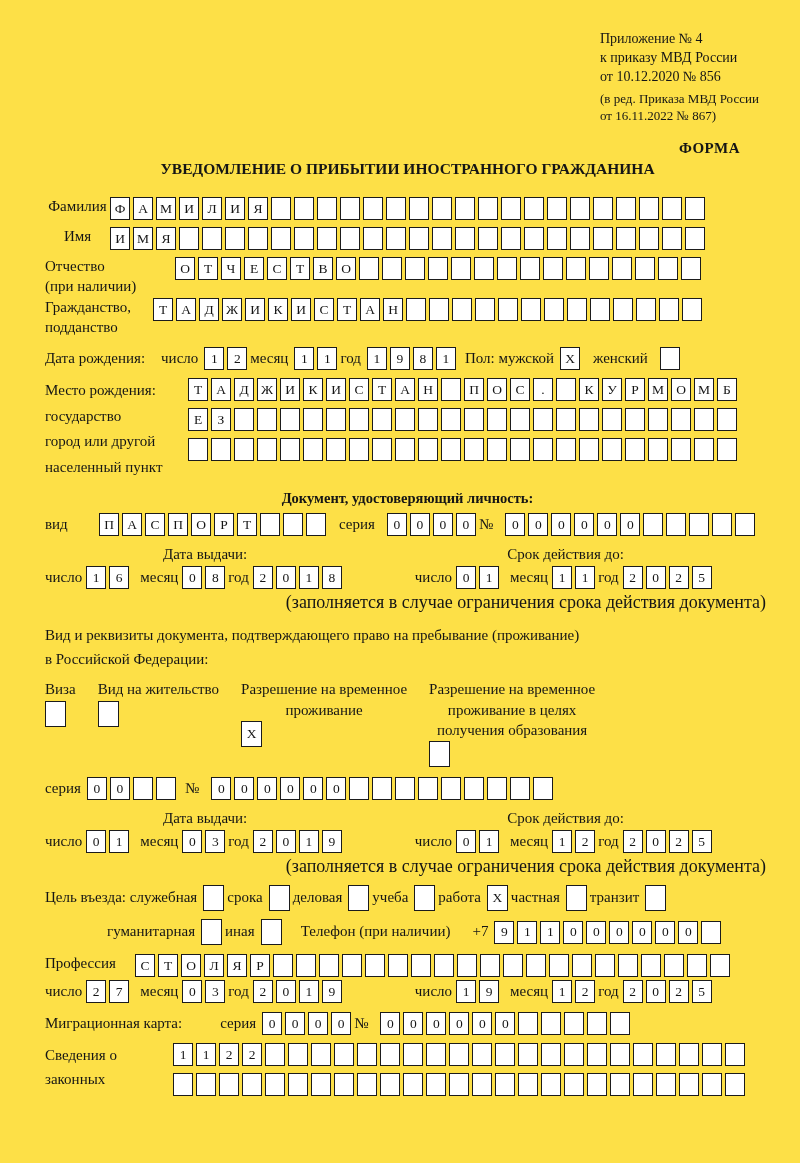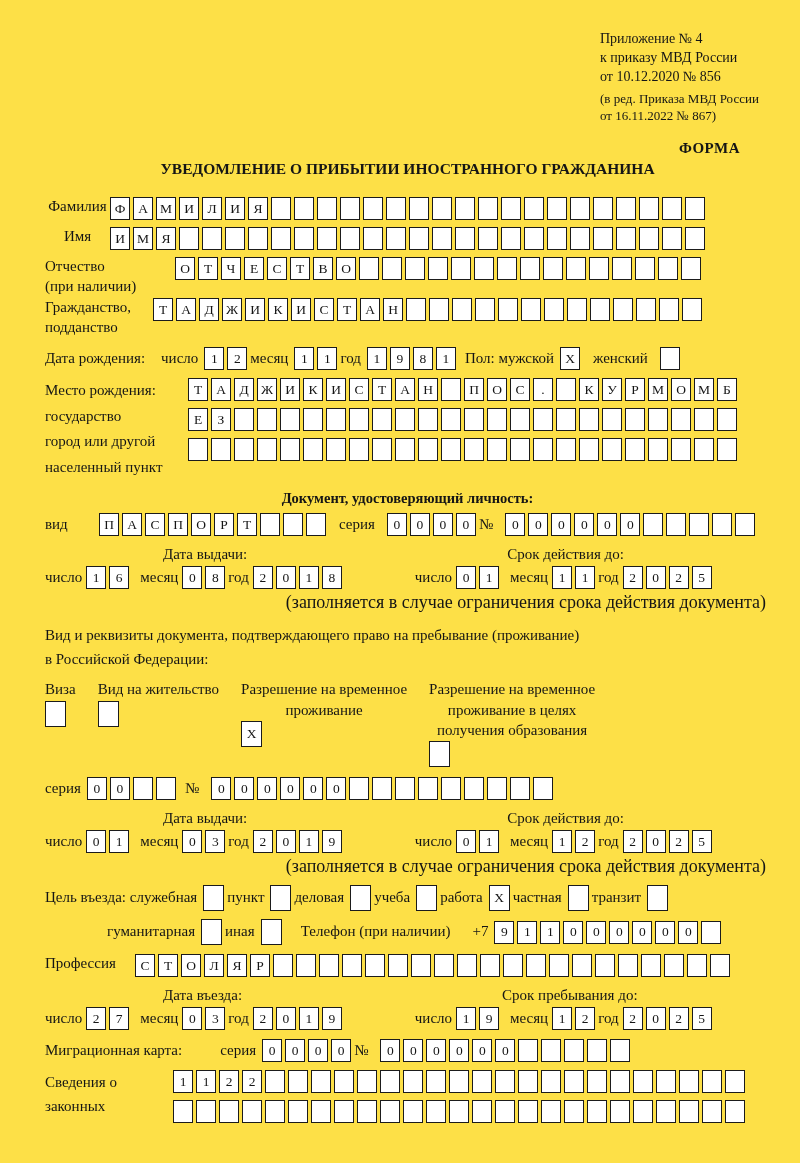--- a/index.html
+++ b/index.html
@@ -517,21 +517,21 @@
         <div class="cell">5</div>
       </div>
   </div>
   <div class="dates-note">(заполняется в случае ограничения срока действия документа)</div>
 
   <div class="row inline" style="margin-top:8px;">
     <span class="lbl">Цель въезда: служебная</span>
     <div class="cellrow big">
         <div class="cell"></div>
       </div>
-    <span class="lbl">пункт</span>
+    <span class="lbl">срока</span>
     <div class="cellrow big">
         <div class="cell"></div>
       </div>
     <span class="lbl">деловая</span>
     <div class="cellrow big">
         <div class="cell"></div>
       </div>
     <span class="lbl">учеба</span>
     <div class="cellrow big">
         <div class="cell"></div>
@@ -602,24 +602,20 @@
         <div class="cell"></div>
         <div class="cell"></div>
         <div class="cell"></div>
         <div class="cell"></div>
         <div class="cell"></div>
         <div class="cell"></div>
         <div class="cell"></div>
       </div>
   </div>
 
-  <div class="dates-head">
-    <span class="dh-left">Дата въезда:</span>
-    <span class="dh-right">Срок пребывания до:</span>
-  </div>
   <div class="dates-row">
     <span class="dlbl">число</span>
     <div class="cellrow">
         <div class="cell">2</div>
         <div class="cell">7</div>
       </div>
     <span class="dlbl" style="margin-left:8px;">месяц</span>
     <div class="cellrow">
         <div class="cell">0</div>
         <div class="cell">3</div>

